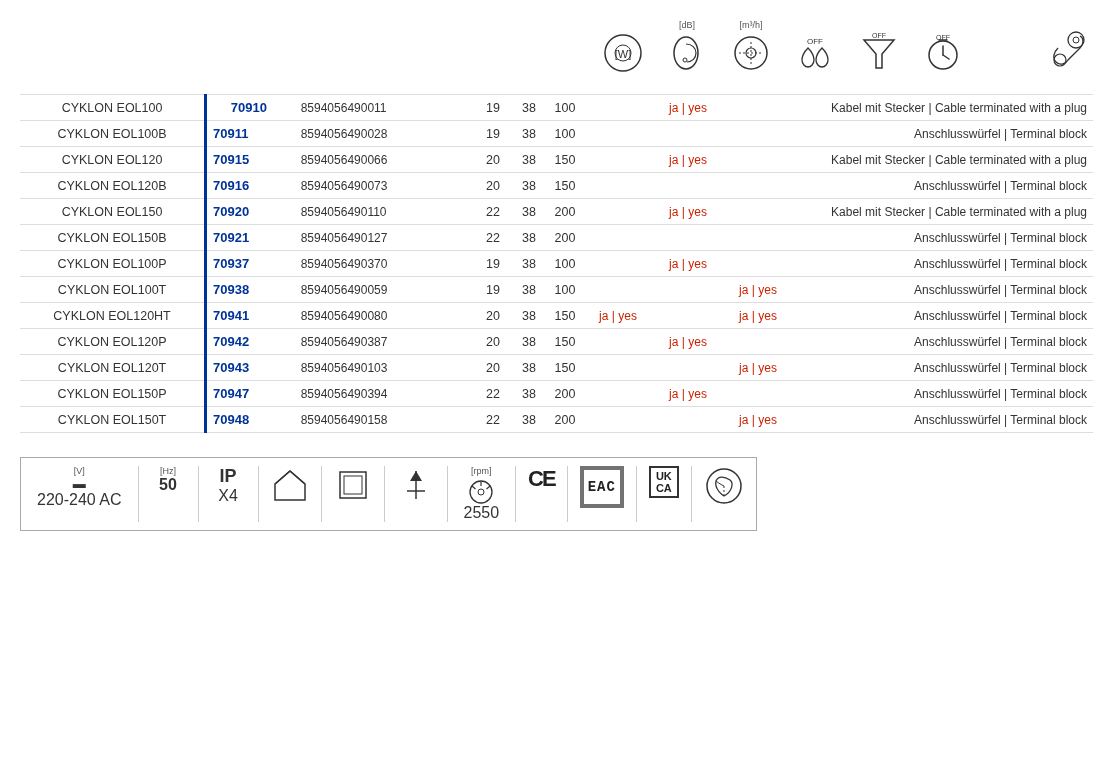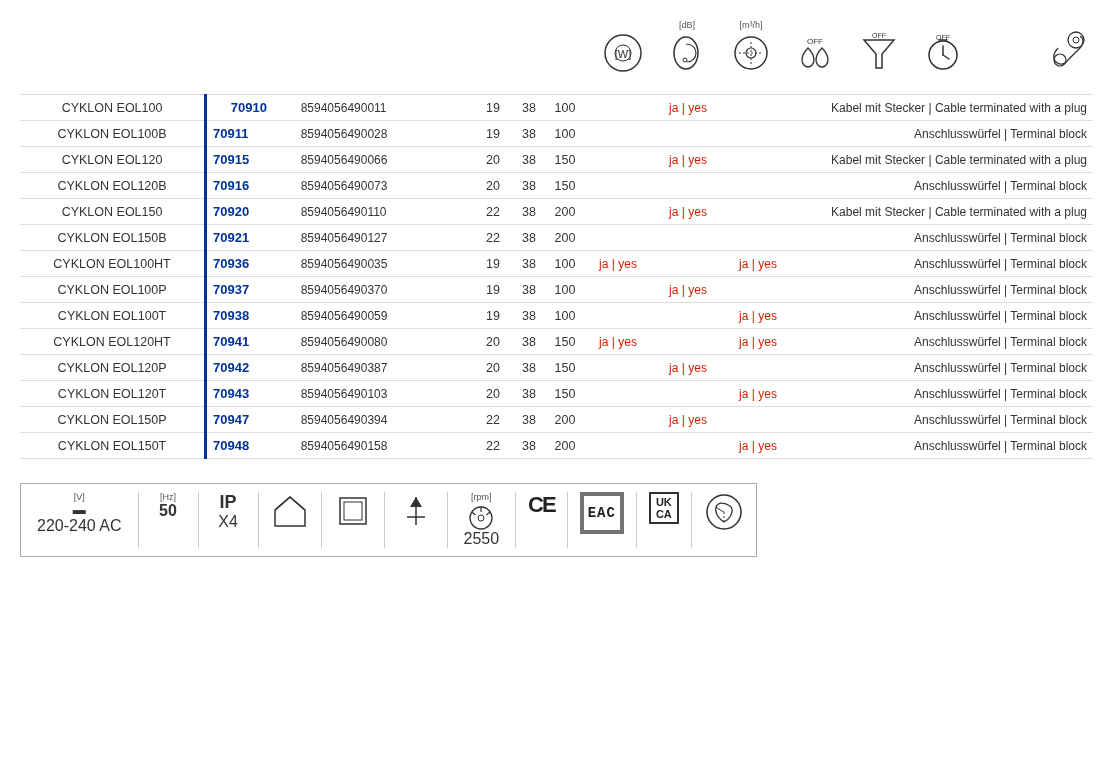--- a/index.html
+++ b/index.html
@@ -278,32 +278,20 @@
     <td class="col-ean" style="min-width:130px;padding-left:10px;">8594056490127</td>
     <td class="col-num-val" style="width:36px;">22</td>
     <td class="col-num-val" style="width:36px;">38</td>
     <td class="col-num-val" style="width:36px;">200</td>
     <td class="col-ja" style="width:70px;color:#cc2200;"></td>
     <td class="col-ja" style="width:70px;color:#cc2200;"></td>
     <td class="col-ja" style="width:70px;color:#cc2200;"></td>
     <td class="col-desc" style="width:300px;">Anschlusswürfel | Terminal block</td>
   </tr>
       <tr>
-    <td class="col-name" style="min-width:130px;">CYKLON EOL100HT</td>
-    <td class="col-num border-left" style="min-width:60px;">70936</td>
-    <td class="col-ean" style="min-width:130px;padding-left:10px;">8594056490035</td>
-    <td class="col-num-val" style="width:36px;">19</td>
-    <td class="col-num-val" style="width:36px;">38</td>
-    <td class="col-num-val" style="width:36px;">100</td>
-    <td class="col-ja" style="width:70px;color:#cc2200;">ja | yes</td>
-    <td class="col-ja" style="width:70px;color:#cc2200;"></td>
-    <td class="col-ja" style="width:70px;color:#cc2200;">ja | yes</td>
-    <td class="col-desc" style="width:300px;">Anschlusswürfel | Terminal block</td>
-  </tr>
-      <tr>
     <td class="col-name" style="min-width:130px;">CYKLON EOL100P</td>
     <td class="col-num border-left" style="min-width:60px;">70937</td>
     <td class="col-ean" style="min-width:130px;padding-left:10px;">8594056490370</td>
     <td class="col-num-val" style="width:36px;">19</td>
     <td class="col-num-val" style="width:36px;">38</td>
     <td class="col-num-val" style="width:36px;">100</td>
     <td class="col-ja" style="width:70px;color:#cc2200;"></td>
     <td class="col-ja" style="width:70px;color:#cc2200;">ja | yes</td>
     <td class="col-ja" style="width:70px;color:#cc2200;"></td>
     <td class="col-desc" style="width:300px;">Anschlusswürfel | Terminal block</td>

